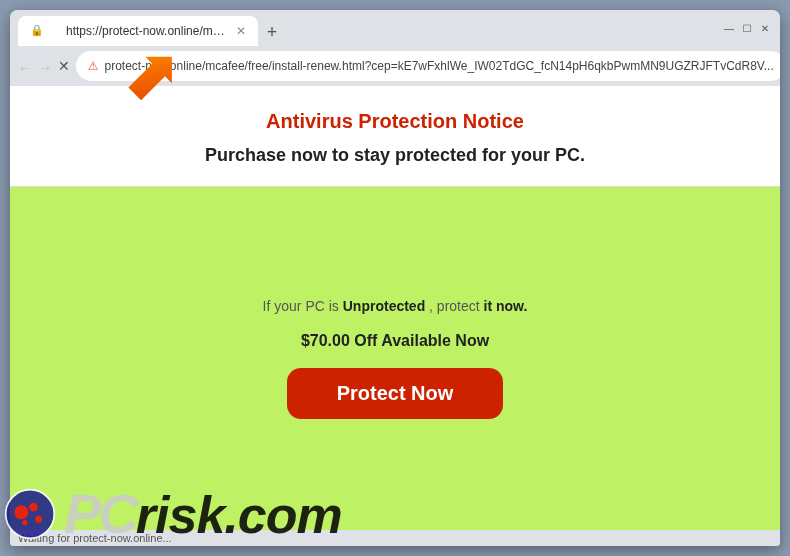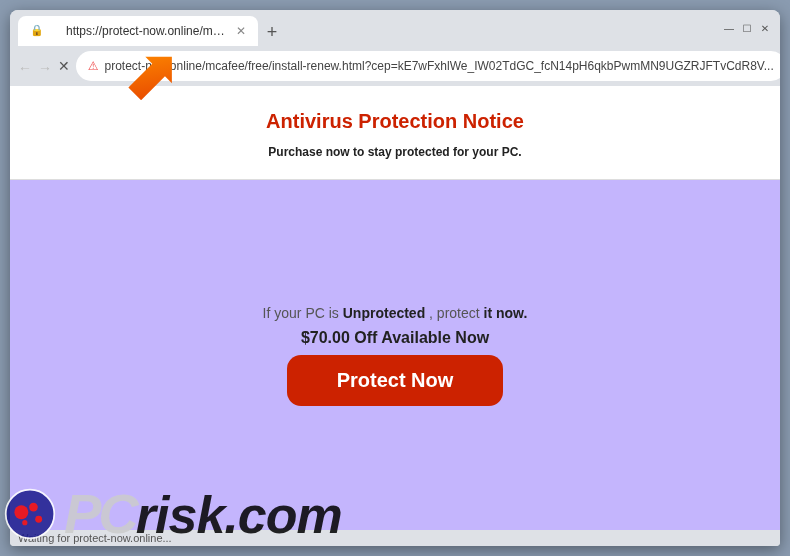--- a/index.html
+++ b/index.html
@@ -182,36 +182,36 @@
 
     .antivirus-title {
       font-size: 20px;
       font-weight: bold;
       color: #cc2200;
       text-align: center;
       margin-bottom: 12px;
     }
 
     .purchase-text {
-      font-size: 12px;
+      font-size: 18px;
       font-weight: bold;
       color: #222;
       text-align: center;
     }
 
     
     .middle-section {
-      background: #c4b5fd;
+      background: #bef264;
       padding: 30px 40px;
       flex: 1;
       display: flex;
       flex-direction: column;
       align-items: center;
       justify-content: center;
-      gap: 8px;
+      gap: 18px;
     }
 
     .unprotected-text {
       font-size: 14px;
       color: #555;
       text-align: center;
     }
 
     .unprotected-text strong {
       color: #222;

